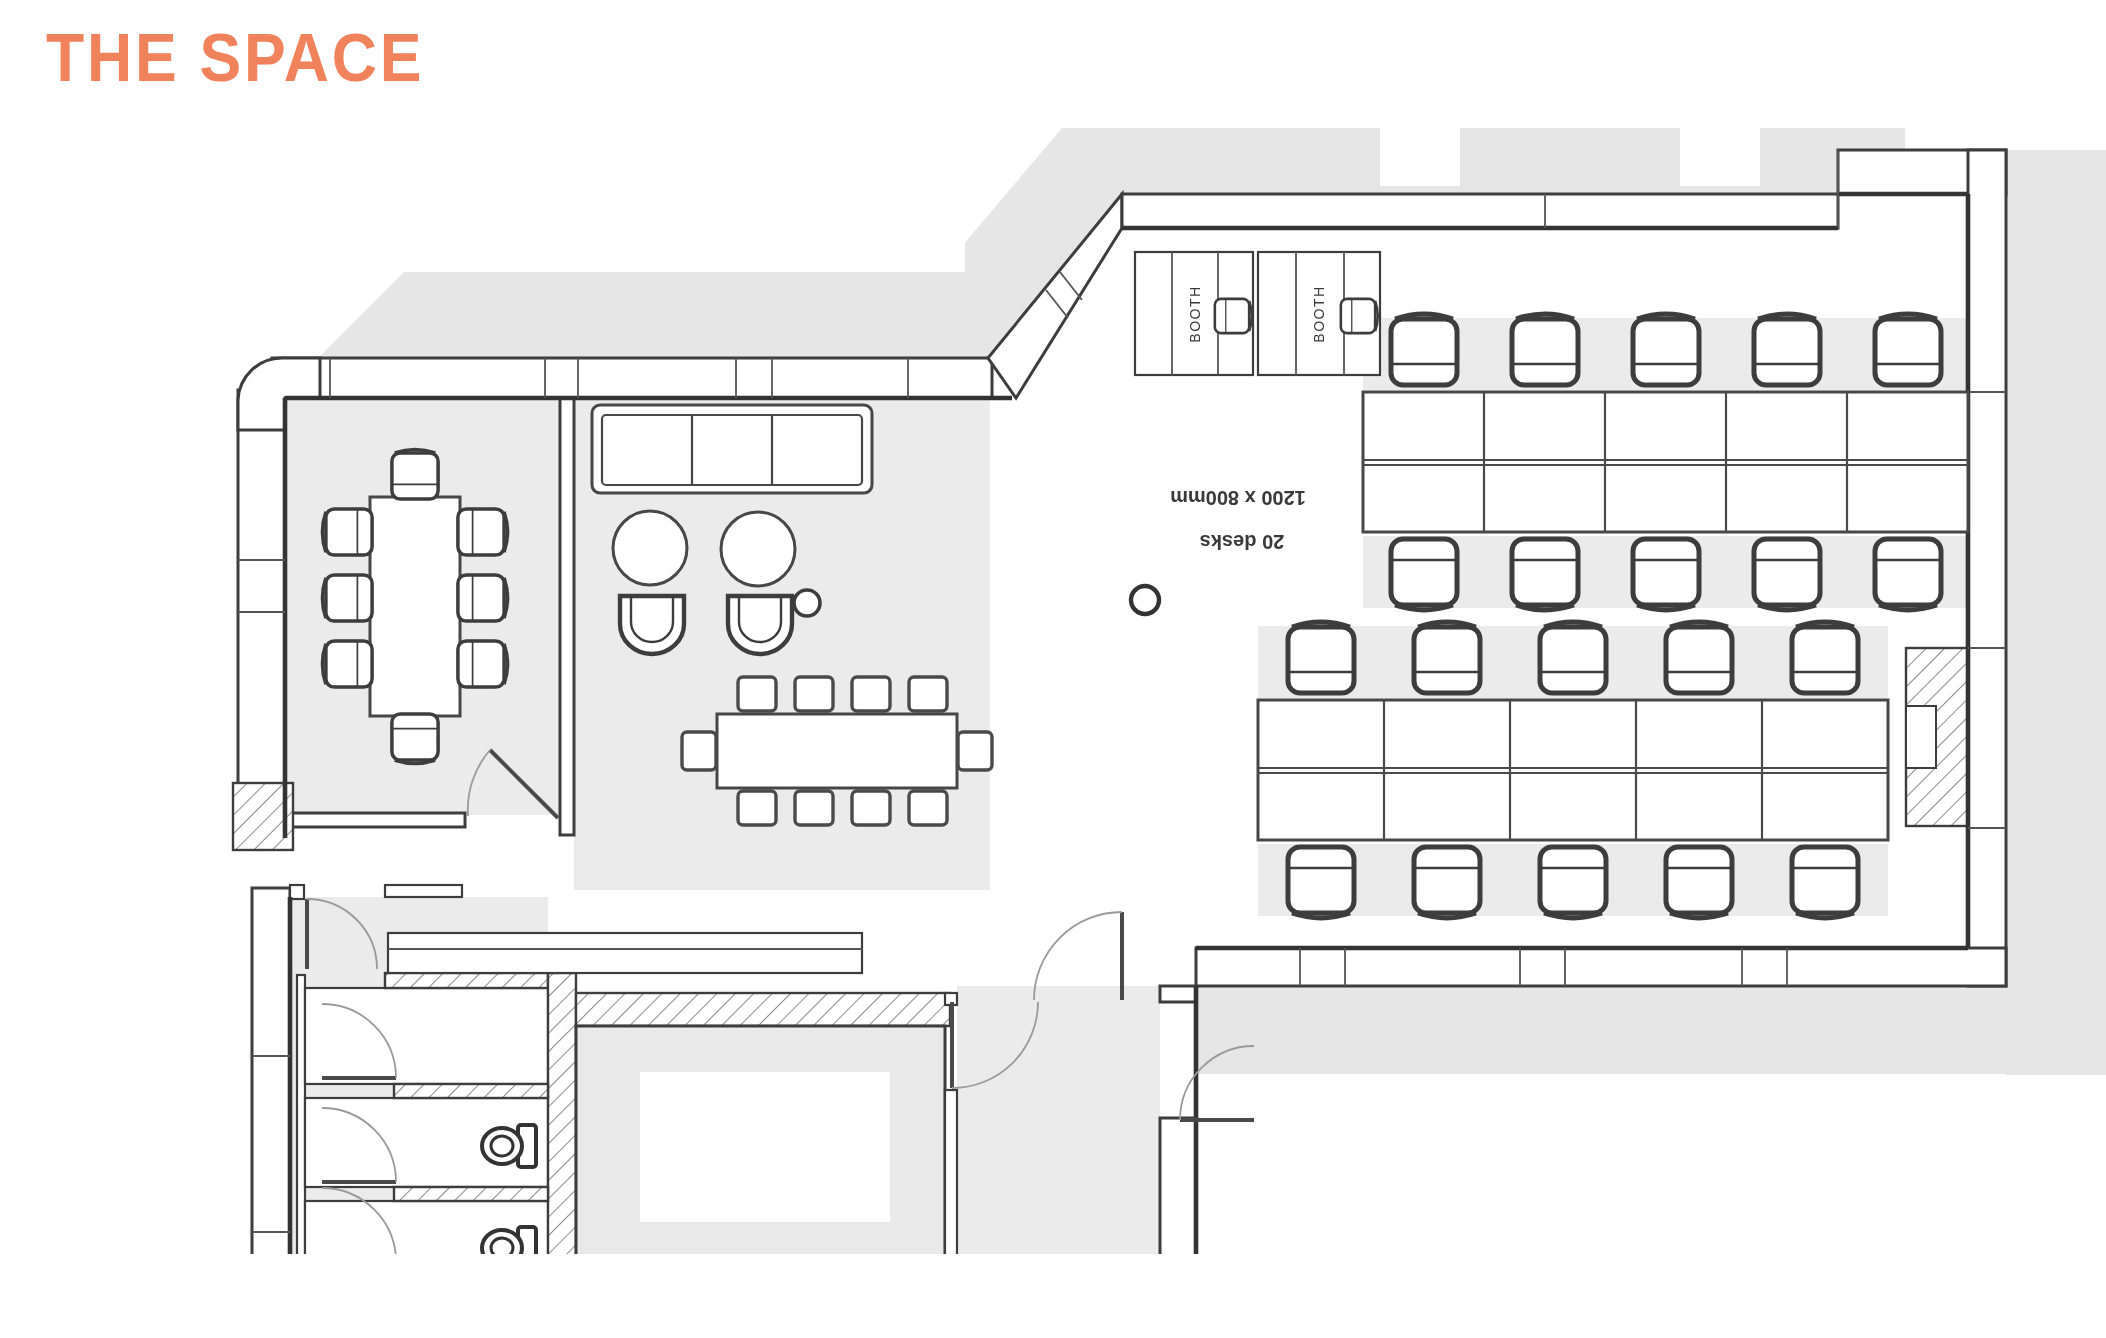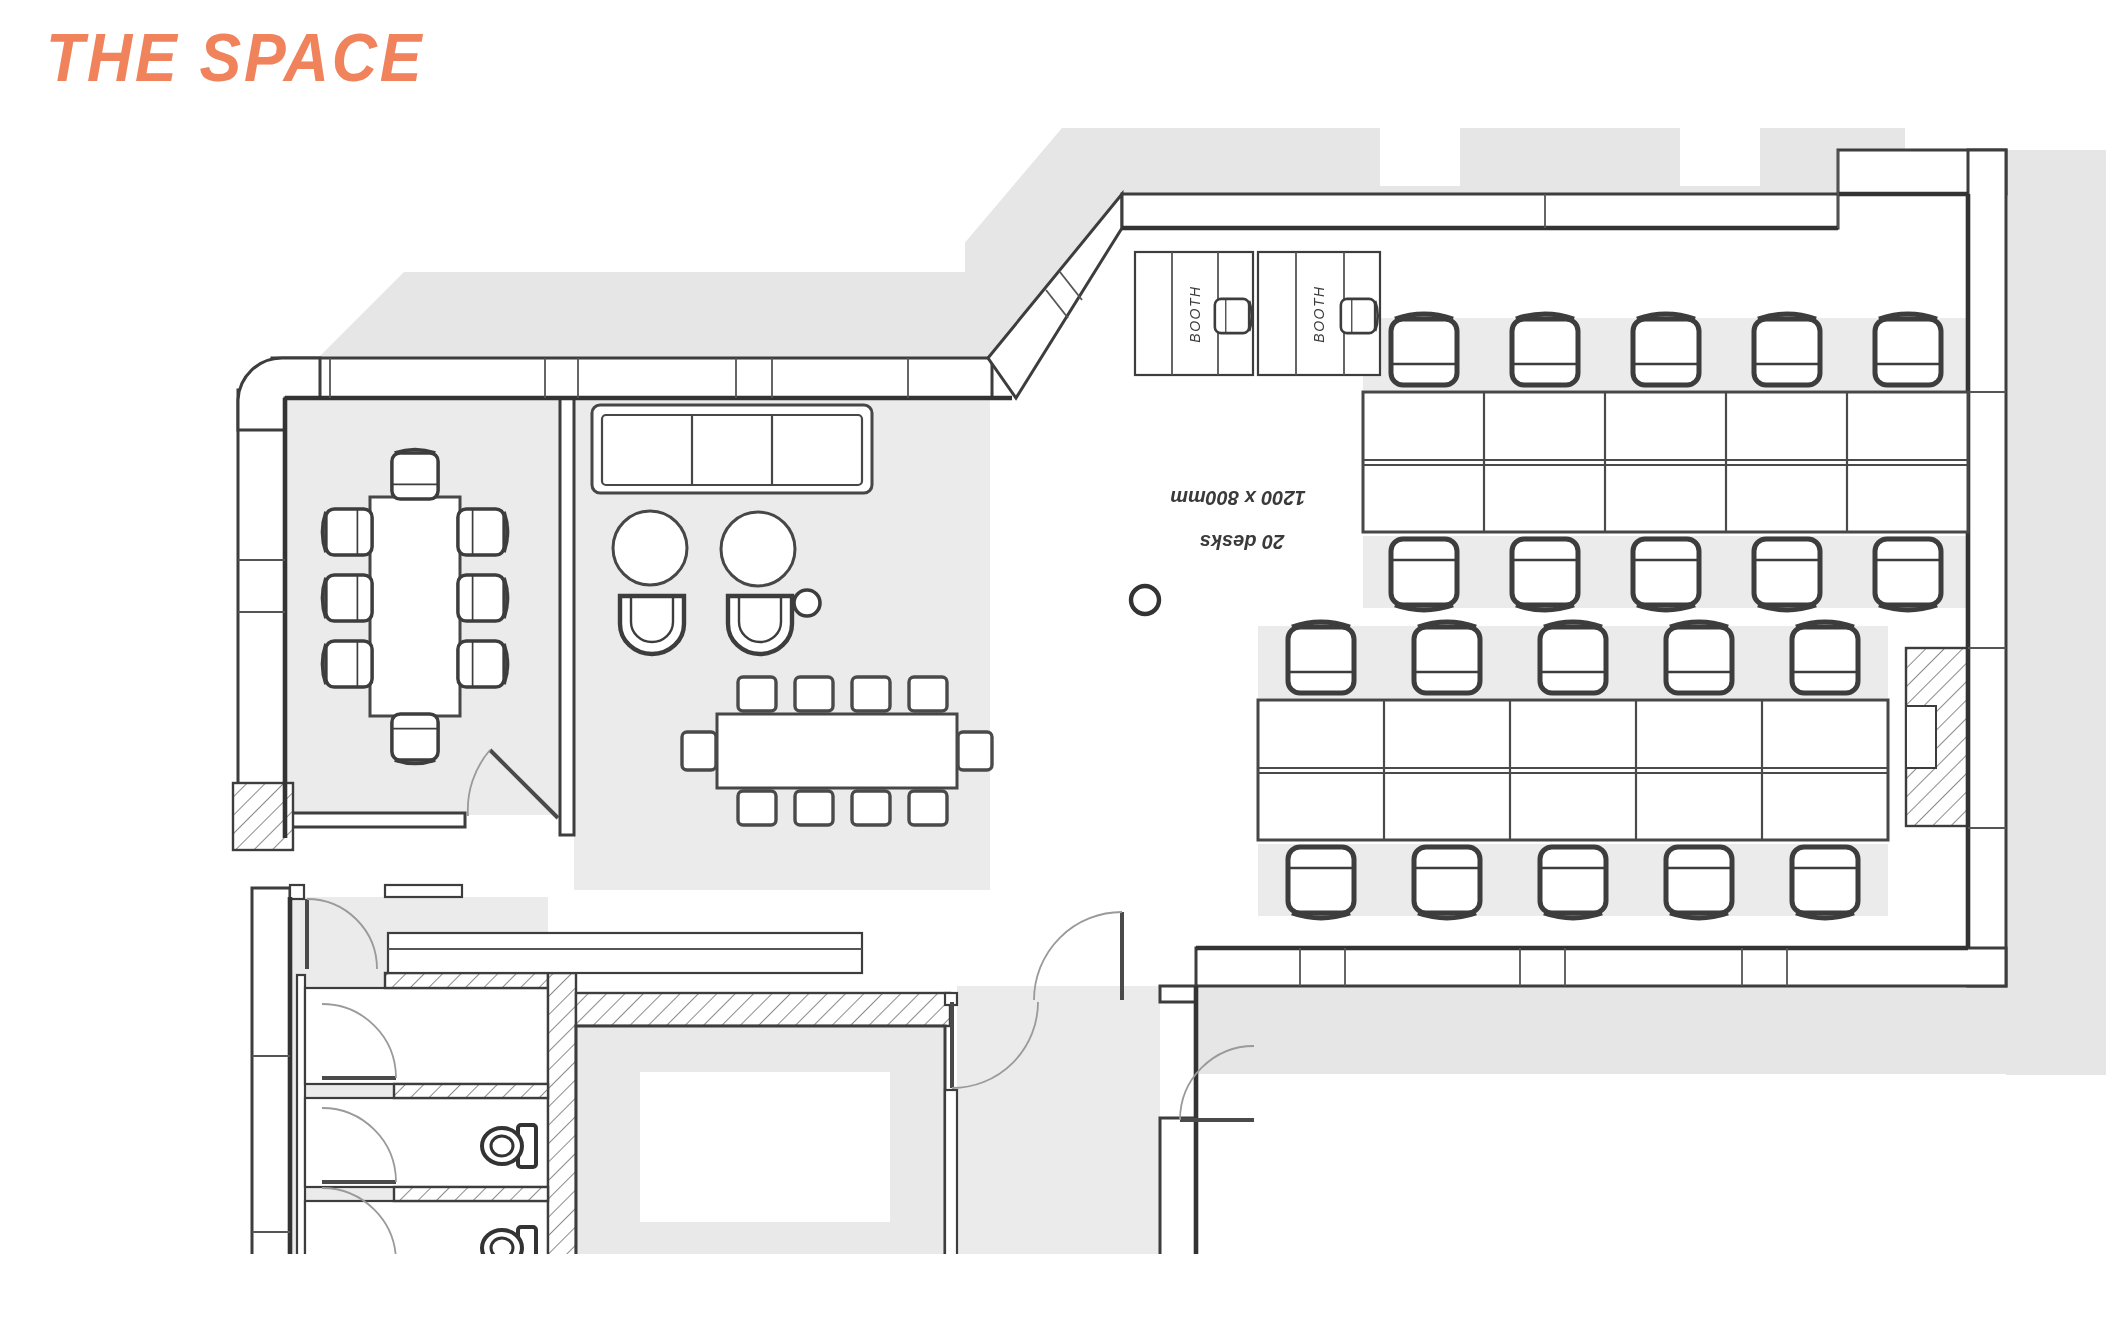--- a/index.html
+++ b/index.html
@@ -1,17 +1,17 @@
 <!DOCTYPE html>
 <html><head>
 <meta charset="utf-8">
 <style>
   html,body{margin:0;padding:0;background:#ffffff;}
   #stage{position:relative;width:2106px;height:1254px;background:#fff;overflow:hidden;
-         font-family:"Liberation Sans", sans-serif;font-style:italic;}
+         font-family:"Liberation Sans", sans-serif;}
   #plan-title{position:absolute;left:46px;top:18px;font-size:68px;font-weight:800;
               letter-spacing:3px;transform:scaleX(.92);transform-origin:left top;
               white-space:nowrap;}
   svg text{font-family:"Liberation Sans", sans-serif;fill:#3a3a3a;}
   .wall{fill:#ffffff;stroke:#3d3d3d;stroke-width:3;}
   .wallthin{fill:#ffffff;stroke:#3d3d3d;stroke-width:2.2;}
   .hatched{fill:url(#hatch);stroke:#3d3d3d;stroke-width:2.4;}
   .furn{fill:#ffffff;stroke:#474747;stroke-width:3;}
   .deskline{stroke:#4a4a4a;stroke-width:2.2;}
   .heavy{stroke:#333;stroke-width:4.6;fill:none;}

